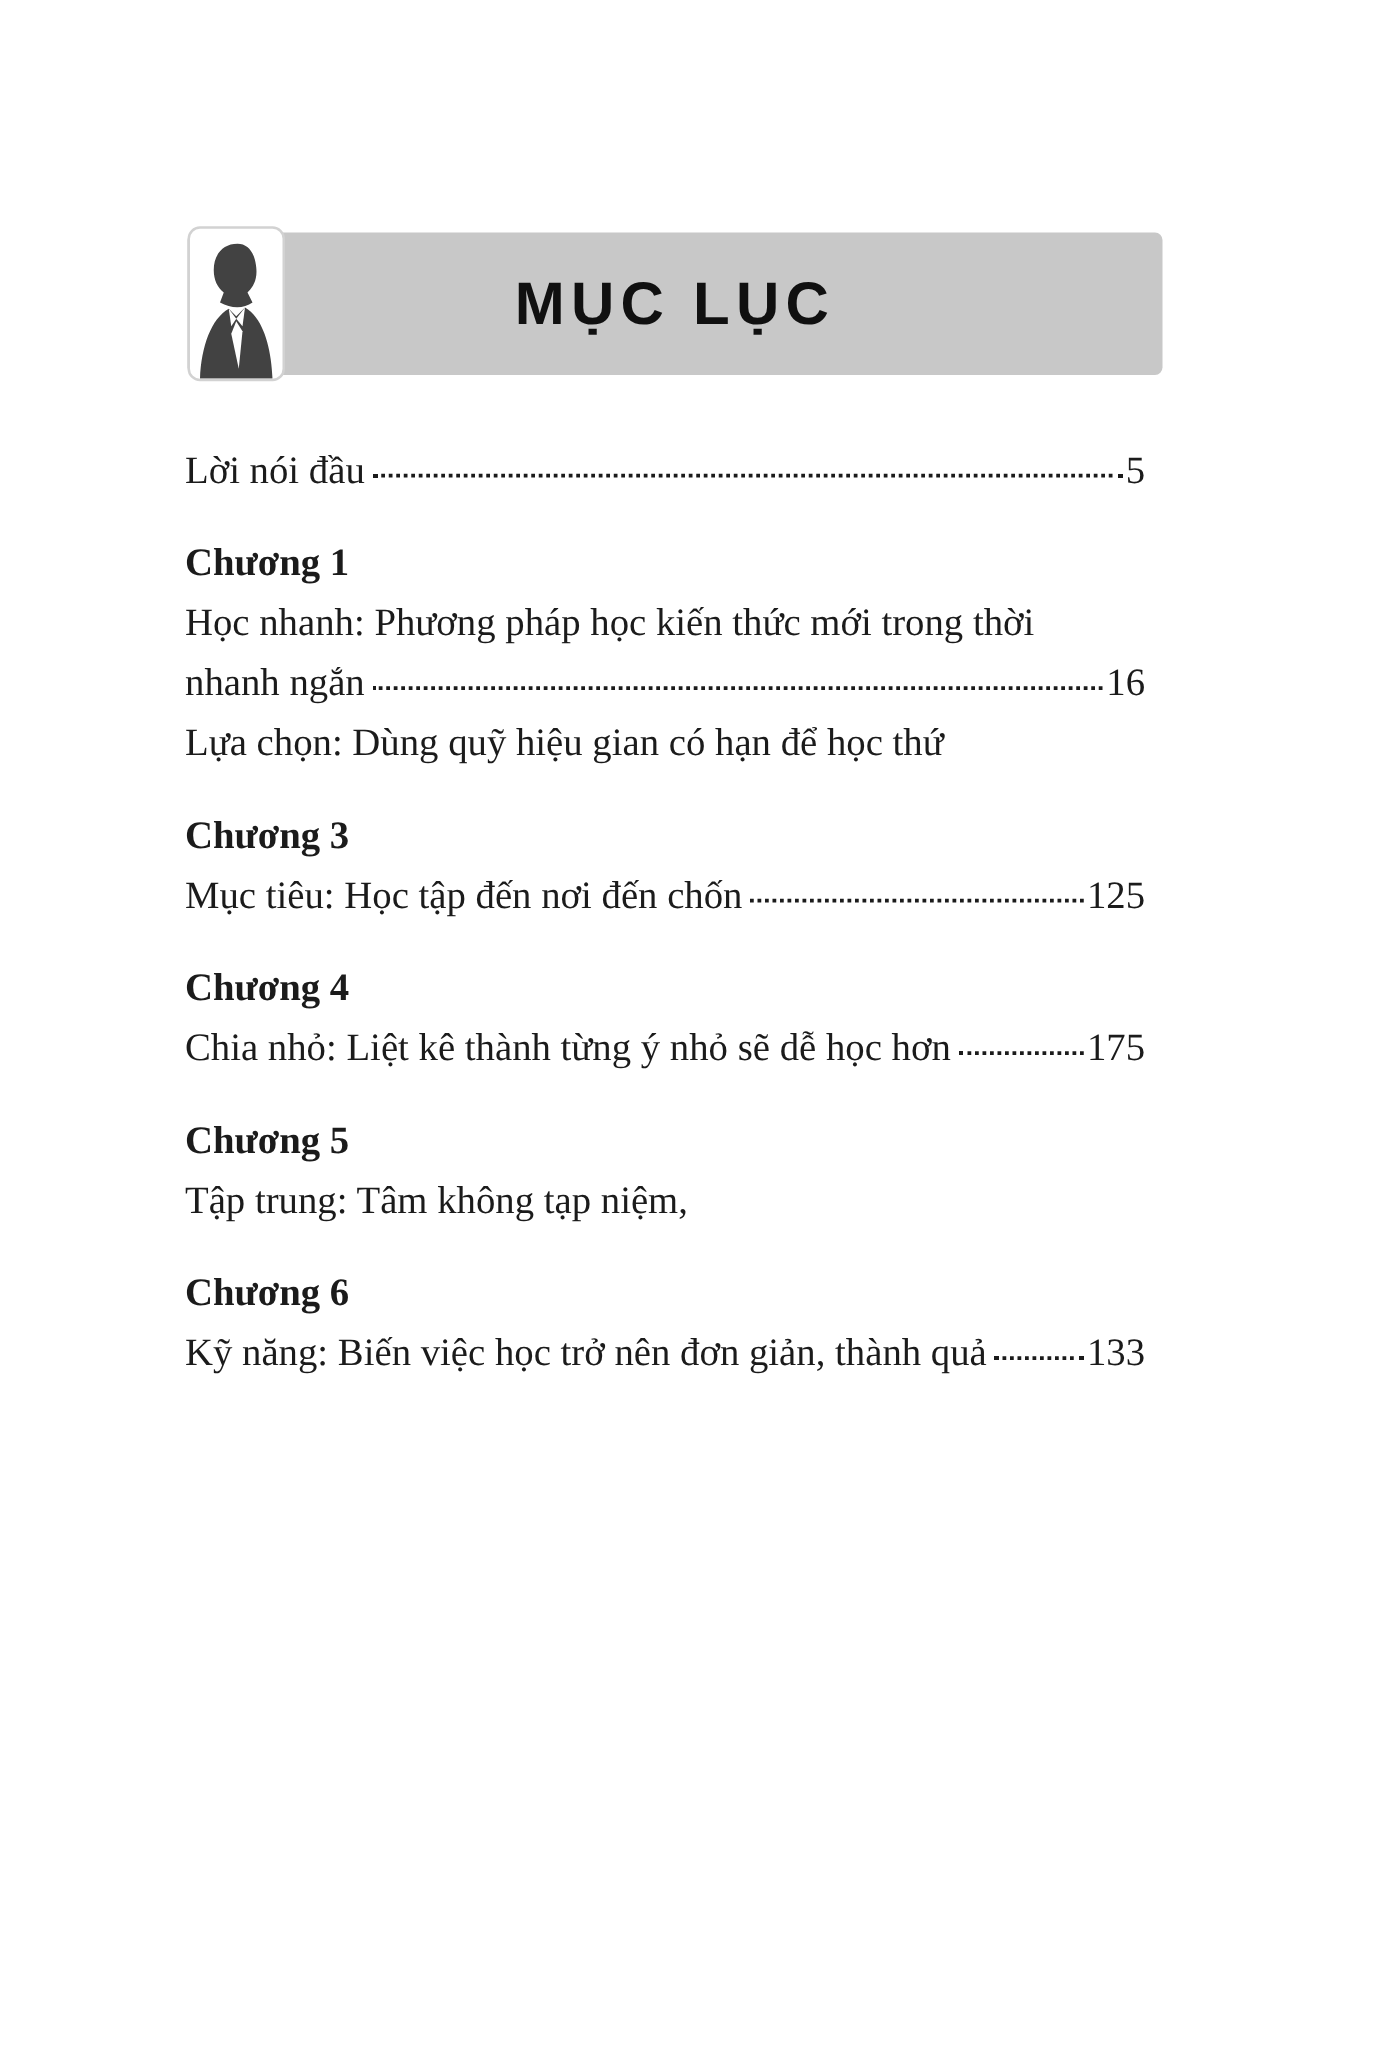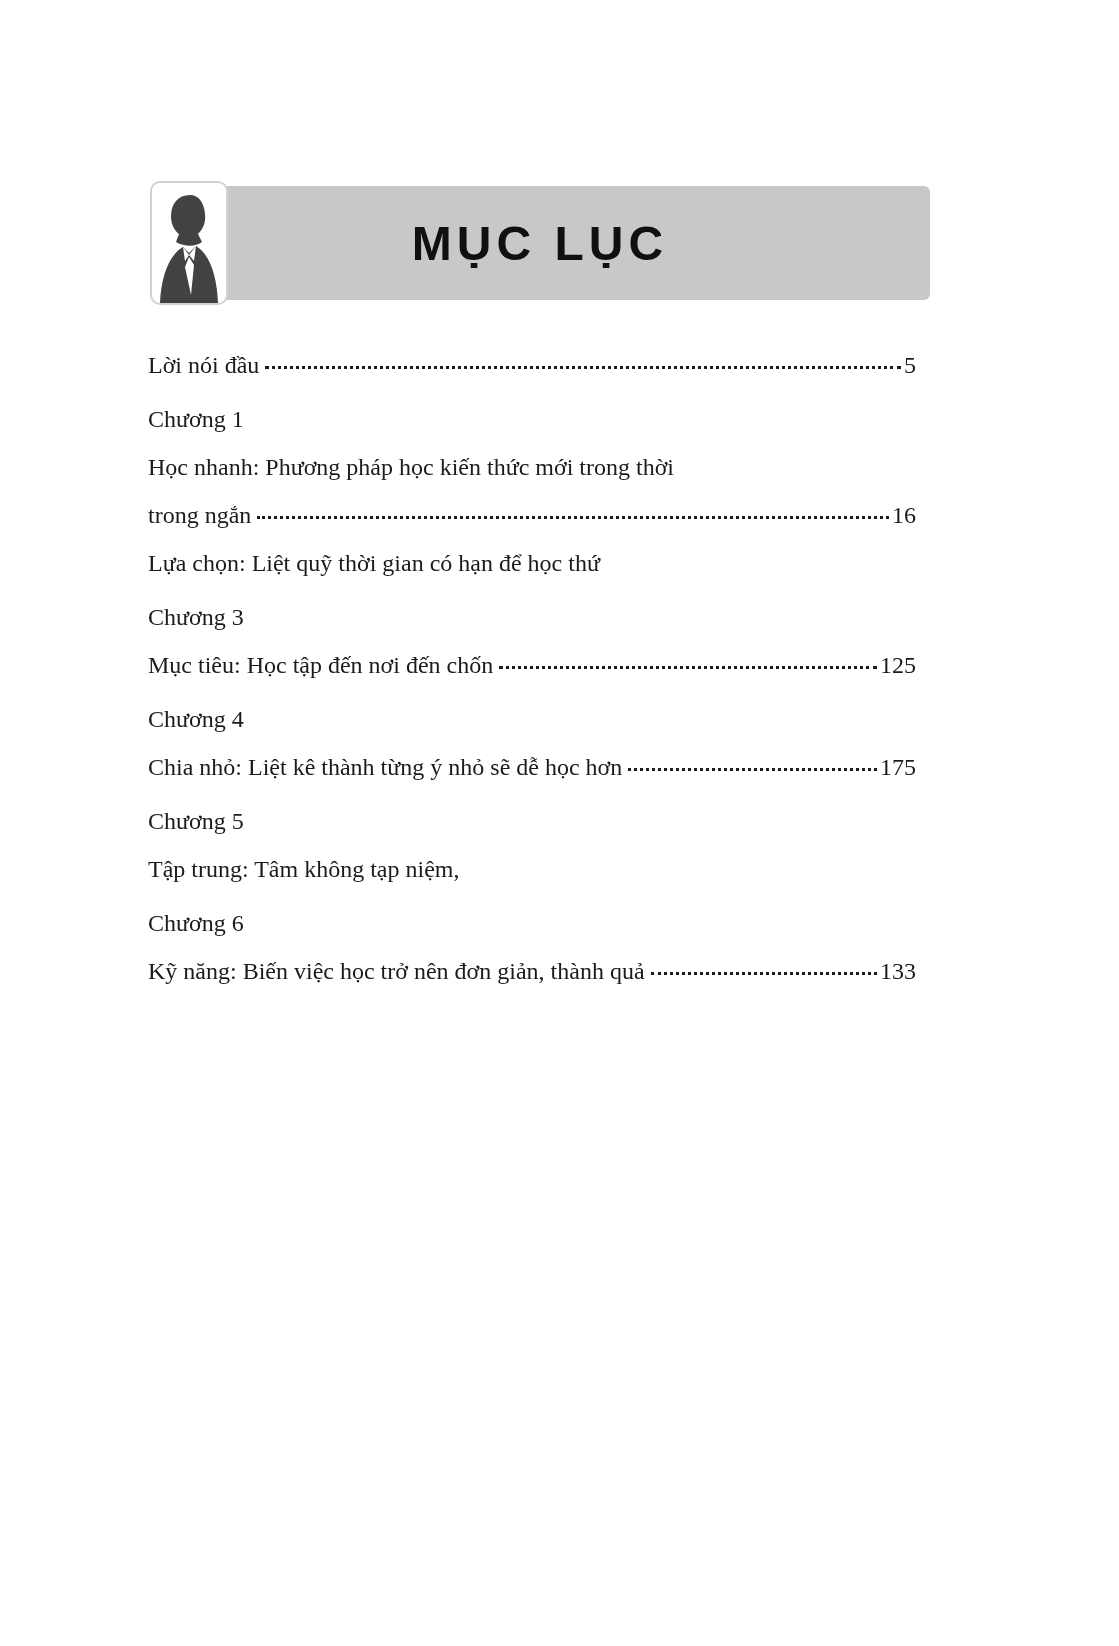--- a/index.html
+++ b/index.html
@@ -46,33 +46,33 @@
     border-radius: 10px;
     display: flex;
     align-items: flex-end;
     justify-content: center;
     overflow: hidden;
   }
   
   .toc {
     position: absolute;
     left: 148px;
-    top: 341px;
+    top: 352px;
     width: 768px;
-    font-size: 24px;
+    font-size: 31px;
   }
   .toc-line {
     display: flex;
     align-items: baseline;
     line-height: 48px;
     white-space: nowrap;
   }
   .toc-line.chapter {
-    font-weight: normal;
-    margin-top: 6px;
+    font-weight: bold;
+    margin-top: 26px;
   }
   .entry-text { flex: 0 0 auto; }
   .dots {
     flex: 1 1 auto;
     height: 2px;
     border-bottom: 3px dotted #1b1b1b;
     margin: 0 3px 0 6px;
     transform: translateY(-4px);
     min-width: 0;
   }
@@ -107,27 +107,27 @@
       <span class="page-num">5</span>
     </div>
 
     <div class="toc-line chapter">
       <span class="entry-text">Chương 1</span>
     </div>
     <div class="toc-line">
       <span class="entry-text">Học nhanh: Phương pháp học kiến thức mới trong thời</span>
     </div>
     <div class="toc-line">
-      <span class="entry-text">trong ngắn</span>
+      <span class="entry-text">nhanh ngắn</span>
       <span class="dots"></span>
       <span class="page-num">16</span>
     </div>
 
     <div class="toc-line">
-      <span class="entry-text">Lựa chọn: Liệt quỹ thời gian có hạn để học thứ</span>
+      <span class="entry-text">Lựa chọn: Dùng quỹ hiệu gian có hạn để học thứ</span>
     </div>
 
     <div class="toc-line chapter">
       <span class="entry-text">Chương 3</span>
     </div>
     <div class="toc-line">
       <span class="entry-text">Mục tiêu: Học tập đến nơi đến chốn</span>
       <span class="dots"></span>
       <span class="page-num">125</span>
     </div>

